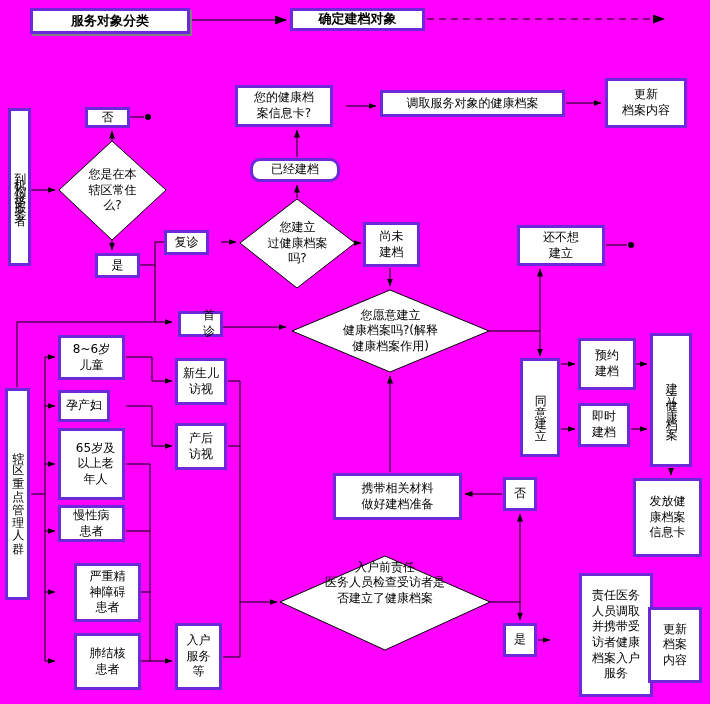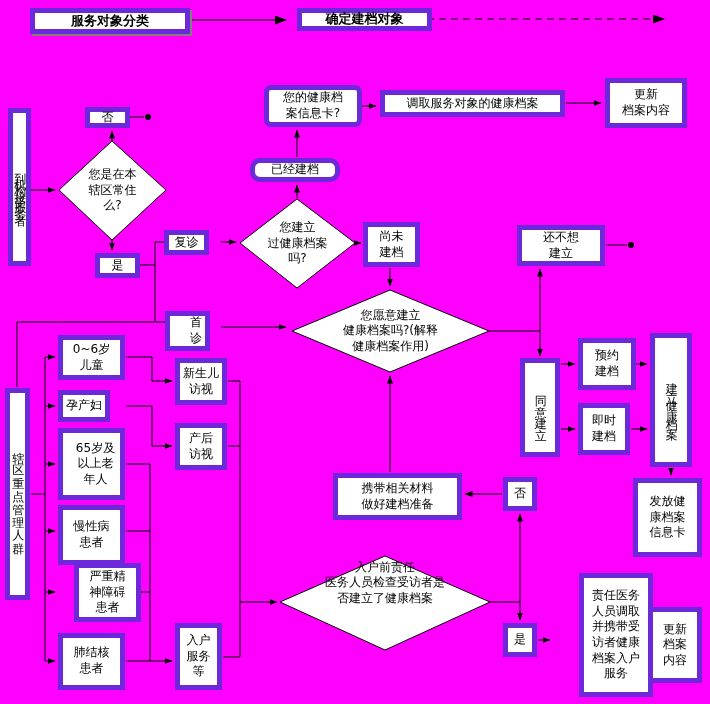--- a/index.html
+++ b/index.html
@@ -8,21 +8,21 @@
     position:relative;
     background:#FF00FF;
     font-family:"DejaVu Sans", sans-serif;
     color:#000;
     overflow:hidden;
   }
   svg.wires { position:absolute; left:0; top:0; z-index:1; }
   .node {
     position:absolute;
     background:#FFFFFF;
-    border:5px solid #6d28d9;
+    border:3px solid #6d28d9;
     display:flex;
     align-items:center;
     justify-content:center;
     text-align:center;
     font-size:12px;
     line-height:1.3;
     white-space:pre-line;
     z-index:2;
   }
   .dtext {
@@ -118,75 +118,75 @@
   </g>
   <g fill="#FFFFFF" stroke="#000" stroke-width="1">
     <polygon points="59,190 112,141 166,190 112,240"></polygon>
     <polygon points="240,243 297,199 355,243 297,288"></polygon>
     <polygon points="292,331 390,290 489,331 390,372"></polygon>
     <polygon points="280,602 385,556 490,602 385,650"></polygon>
   </g>
 </svg>
 
 <div class="node title" style="left:30px;top:8px;width:160px;height:26px;box-shadow:2px 2px 0 #808080;">服务对象分类</div>
-<div class="node title" style="left:290px;top:8px;width:135px;height:23px;margin-left:7px;">确定建档对象</div>
+<div class="node title" style="left:290px;top:8px;width:135px;height:23px;">确定建档对象</div>
 
 <div class="node vert" style="left:8px;top:108px;width:23px;height:158px;letter-spacing:6px;">到机构接受服务者</div>
 <div class="node" style="left:85px;top:107px;width:45px;height:21px;">否</div>
 <div class="node" style="left:95px;top:253px;width:45px;height:25px;">是</div>
 <div class="node" style="left:164px;top:230px;width:45px;height:25px;">复诊</div>
-<div class="node" style="left:165px;top:311px;width:45px;height:40px;padding-left:17px;">首诊</div>
+<div class="node" style="left:178px;top:311px;width:45px;height:26px;padding-left:17px;">首诊</div>
 
 <div class="node" style="left:250px;top:158px;width:90px;height:24px;border-radius:10px;">已经建档</div>
-<div class="node" style="left:264px;top:85px;width:98px;height:42px;border-radius:7px;">您的健康档
+<div class="node" style="left:235px;top:85px;width:98px;height:42px;">您的健康档
 案信息卡?</div>
 <div class="node" style="left:380px;top:90px;width:185px;height:27px;">调取服务对象的健康档案</div>
 <div class="node" style="left:605px;top:78px;width:82px;height:50px;">更新
 档案内容</div>
 <div class="node" style="left:363px;top:222px;width:57px;height:45px;">尚未
 建档</div>
 
 <div class="node" style="left:517px;top:225px;width:88px;height:41px;">还不想
 建立</div>
 <div class="node vert" style="left:520px;top:358px;width:40px;height:99px;letter-spacing:11px;">同意建立</div>
 <div class="node" style="left:578px;top:338px;width:58px;height:52px;">预约
 建档</div>
-<div class="node" style="left:578px;top:403px;width:52px;height:52px;">即时
+<div class="node" style="left:578px;top:403px;width:52px;height:44px;">即时
 建档</div>
 <div class="node vert" style="left:650px;top:333px;width:42px;height:134px;letter-spacing:9px;">建立健康档案</div>
 <div class="node" style="left:633px;top:478px;width:69px;height:79px;">发放健
 康档案
 信息卡</div>
 <div class="node" style="left:333px;top:473px;width:129px;height:47px;">携带相关材料
 做好建档准备</div>
 <div class="node" style="left:503px;top:477px;width:34px;height:34px;">否</div>
 <div class="node" style="left:503px;top:623px;width:34px;height:34px;">是</div>
 <div class="node" style="left:553px;top:573px;width:74px;height:124px;margin-left:26px;">责任医务
 人员调取
 并携带受
 访者健康
 档案入户
 服务</div>
 <div class="node" style="left:648px;top:607px;width:54px;height:76px;">更新
 档案
 内容</div>
 
 <div class="node vert" style="left:5px;top:388px;width:25px;height:212px;letter-spacing:13px;">辖区重点管理人群</div>
-<div class="node" style="left:58px;top:335px;width:67px;height:45px;">0~6岁
+<div class="node" style="left:58px;top:335px;width:67px;height:45px;">8~6岁
 儿童</div>
 <div class="node" style="left:58px;top:390px;width:52px;height:32px;">孕产妇</div>
 <div class="node" style="left:58px;top:428px;width:67px;height:72px;padding-left:8px;">65岁及
 以上老
 年人</div>
-<div class="node" style="left:58px;top:505px;width:67px;height:60px;text-align:center;">慢性病
+<div class="node" style="left:58px;top:505px;width:67px;height:37px;text-align:center;">慢性病
 患者</div>
 <div class="node" style="left:74px;top:563px;width:67px;height:59px;">严重精
 神障碍
 患者</div>
-<div class="node" style="left:58px;top:633px;width:67px;height:57px;font-family:Liberation Mono, monospace;">肺结核
+<div class="node" style="left:74px;top:633px;width:67px;height:57px;">肺结核
 患者</div>
 <div class="node" style="left:175px;top:358px;width:52px;height:47px;">新生儿
 访视</div>
 <div class="node" style="left:175px;top:423px;width:52px;height:47px;">产后
 访视</div>
 <div class="node" style="left:175px;top:623px;width:47px;height:67px;">入户
 服务
 等</div>
 
 <div class="dtext" style="left:59px;top:141px;width:107px;height:99px;">您是在本

